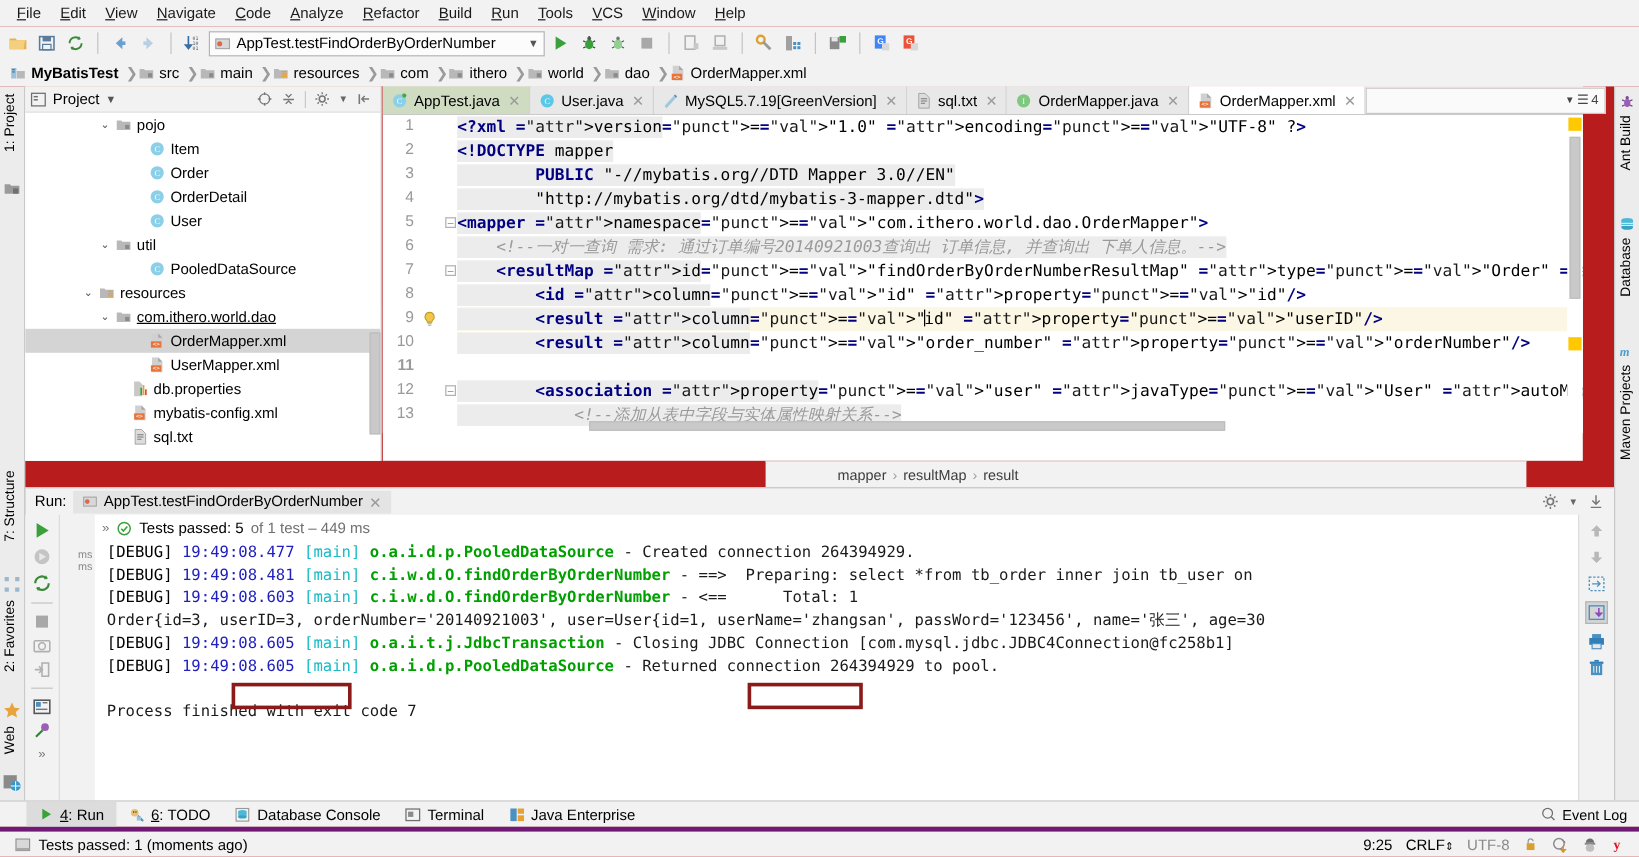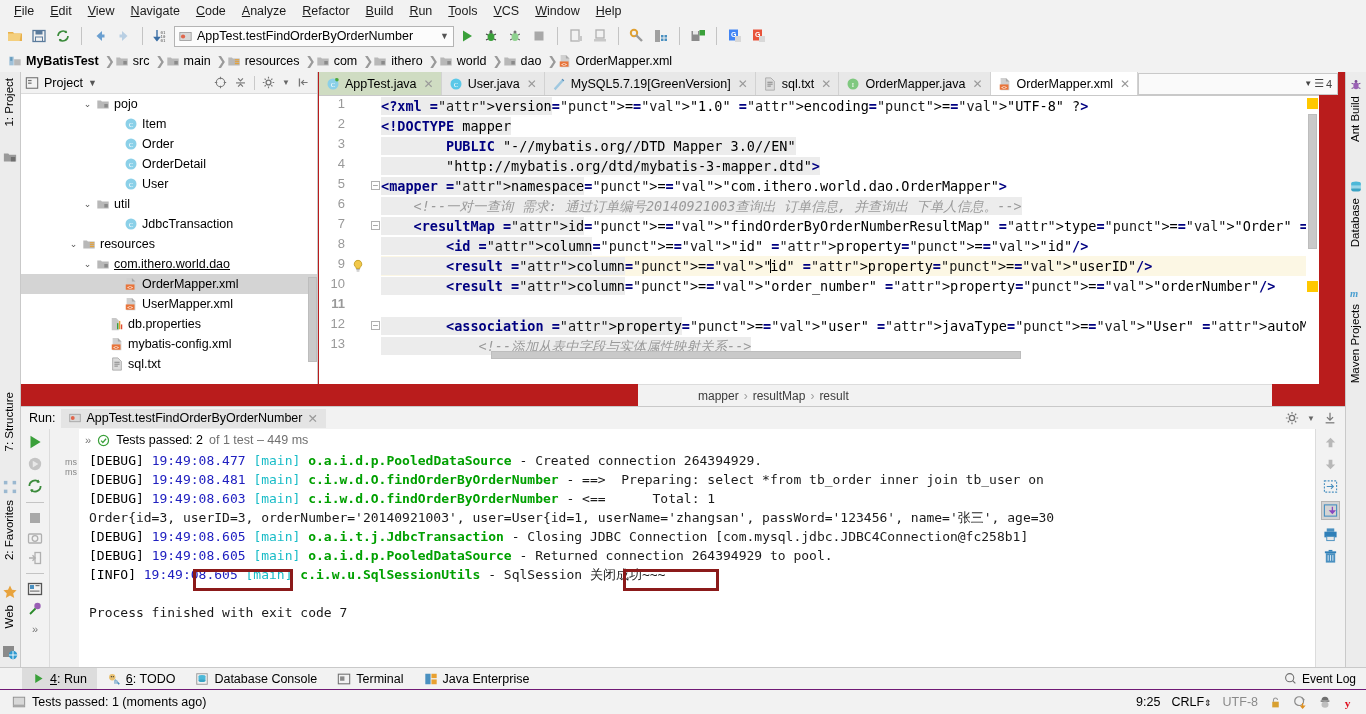--- a/index.html
+++ b/index.html
@@ -119,21 +119,21 @@
   .annot { position:absolute; border:3px solid #8b1a1a; }
   .runrightbar { width:30px; background:#f2f2f2; display:flex; flex-direction:column; align-items:center; padding-top:6px; gap:7px; border-left:1px solid #dcdcdc;}
   .consolescroll { position:absolute; right:0; top:0; bottom:0; width:12px; background:#fff; }
 
   
   .twbar { position:absolute; left:0; bottom:25px; width:1366px; height:22px; background:#f2f2f2; display:flex; align-items:center; border-top:1px solid #c9c9c9; }
   .twbtn { display:flex; align-items:center; gap:5px; padding:2px 10px; font-size:12.5px; height:22px;}
   .twbtn.sel { background:#dcdcdc; }
   .twbar .right { margin-left:auto; display:flex; align-items:center; gap:5px; padding-right:10px;}
 
-  .statusbar { position:absolute; left:0; bottom:0; width:1366px; height:25px; background:#f2f2f2; display:flex; align-items:center; border-top:1px solid #701a75; font-size:12.5px;}
+  .statusbar { position:absolute; left:0; bottom:0; width:1366px; height:25px; background:#f2f2f2; display:flex; align-items:center; border-top:4px solid #701a75; font-size:12.5px;}
   .statusbar .left { display:flex; align-items:center; gap:6px; padding-left:12px;}
   .statusbar .right { margin-left:auto; display:flex; align-items:center; gap:11px; padding-right:10px;}
   .statusbar .dim { color:#8a8a8a; }
 
   svg { display:block; }
 </style>
 </head>
 <body>
 
 <div class="app">
@@ -536,21 +536,21 @@
           </div>
           <div class="trow">
             <span style="width:84px;"></span>
             <span class="arrow"></span>
             <span class="ticon">
               <svg width="14" height="14" viewBox="0 0 16 16">
                 <circle cx="8" cy="8" r="6.3" fill="#8bd0e8"></circle>
                 <text x="8" y="11.2" font-size="8" fill="#fff" font-family="serif" text-anchor="middle">C</text>
               </svg>
             </span>
-            <span style="margin-left:3px;">JdbcTransaction</span>
+            <span style="margin-left:3px;">PooledDataSource</span>
           </div>
           <div class="trow">
             <span style="width:42px;"></span>
             <span class="arrow">⌄</span>
             <span class="ticon">
               <svg width="14" height="14" viewBox="0 0 16 16">
                 <path d="M1.5 4h4.2l1 1.2H14.5V13H1.5z" fill="#b8b8b8"></path>
                 <rect x="9" y="6" width="5" height="1.2" fill="#e8a030"></rect>
                 <rect x="9" y="8.2" width="5" height="1.2" fill="#e8a030"></rect>
                 <rect x="9" y="10.4" width="5" height="1.2" fill="#e8a030"></rect>
@@ -895,31 +895,30 @@
 
         <div class="console">
           <div class="teststatus">
             <span style="color:#777;font-size:11px;">»</span>
             <span>
               <svg width="13" height="13" viewBox="0 0 16 16">
                   <circle cx="8" cy="8" r="6.2" fill="none" stroke="#3aa03a" stroke-width="1.5"></circle>
                   <path d="M5 8.2l2.2 2.3 4-4.6" stroke="#3aa03a" stroke-width="1.6" fill="none"></path>
                 </svg>
             </span>
-            <span>Tests passed: 2</span>
+            <span>Tests passed: 5</span>
             <span class="dim">of 1 test – 449 ms</span>
           </div>
           <div id="consolebody">
               <div class="cline"><span class="c-debug">[DEBUG]</span> <span class="c-time">19:49:08.477</span> <span class="c-main">[main]</span> <span class="c-logger">o.a.i.d.p.PooledDataSource</span> <span class="c-msg">- Created connection 264394929.</span></div>
               <div class="cline"><span class="c-debug">[DEBUG]</span> <span class="c-time">19:49:08.481</span> <span class="c-main">[main]</span> <span class="c-logger">c.i.w.d.O.findOrderByOrderNumber</span> <span class="c-msg">- ==&gt;  Preparing: select *from tb_order inner join tb_user on</span></div>
               <div class="cline"><span class="c-debug">[DEBUG]</span> <span class="c-time">19:49:08.603</span> <span class="c-main">[main]</span> <span class="c-logger">c.i.w.d.O.findOrderByOrderNumber</span> <span class="c-msg">- &lt;==      Total: 1</span></div>
               <div class="cline"><span class="c-msg">Order{id=3, userID=3, orderNumber='20140921003', user=User{id=1, userName='zhangsan', passWord='123456', name='张三', age=30</span></div>
               <div class="cline"><span class="c-debug">[DEBUG]</span> <span class="c-time">19:49:08.605</span> <span class="c-main">[main]</span> <span class="c-logger">o.a.i.t.j.JdbcTransaction</span> <span class="c-msg">- Closing JDBC Connection [com.mysql.jdbc.JDBC4Connection@fc258b1]</span></div>
               <div class="cline"><span class="c-debug">[DEBUG]</span> <span class="c-time">19:49:08.605</span> <span class="c-main">[main]</span> <span class="c-logger">o.a.i.d.p.PooledDataSource</span> <span class="c-msg">- Returned connection 264394929 to pool.</span></div>
-              <div class="cline"><span class="c-debug">[INFO]</span> <span class="c-time">19:49:08.605</span> <span class="c-main">[main]</span> <span class="c-logger">c.i.w.u.SqlSessionUtils</span> <span class="c-msg">- SqlSession 关闭成功~~~</span></div>
               <div class="cline"><span class="c-msg"></span></div>
               <div class="cline"><span class="c-msg">Process finished with exit code 7</span></div>
             </div>
           <div class="consolescroll"></div>
         </div>
 
         <div class="runrightbar">
           <span>
             <svg width="15" height="15" viewBox="0 0 16 16">
                 <path d="M8 3l5 5h-3v5H6V8H3z" fill="#b8b8b8"></path>

